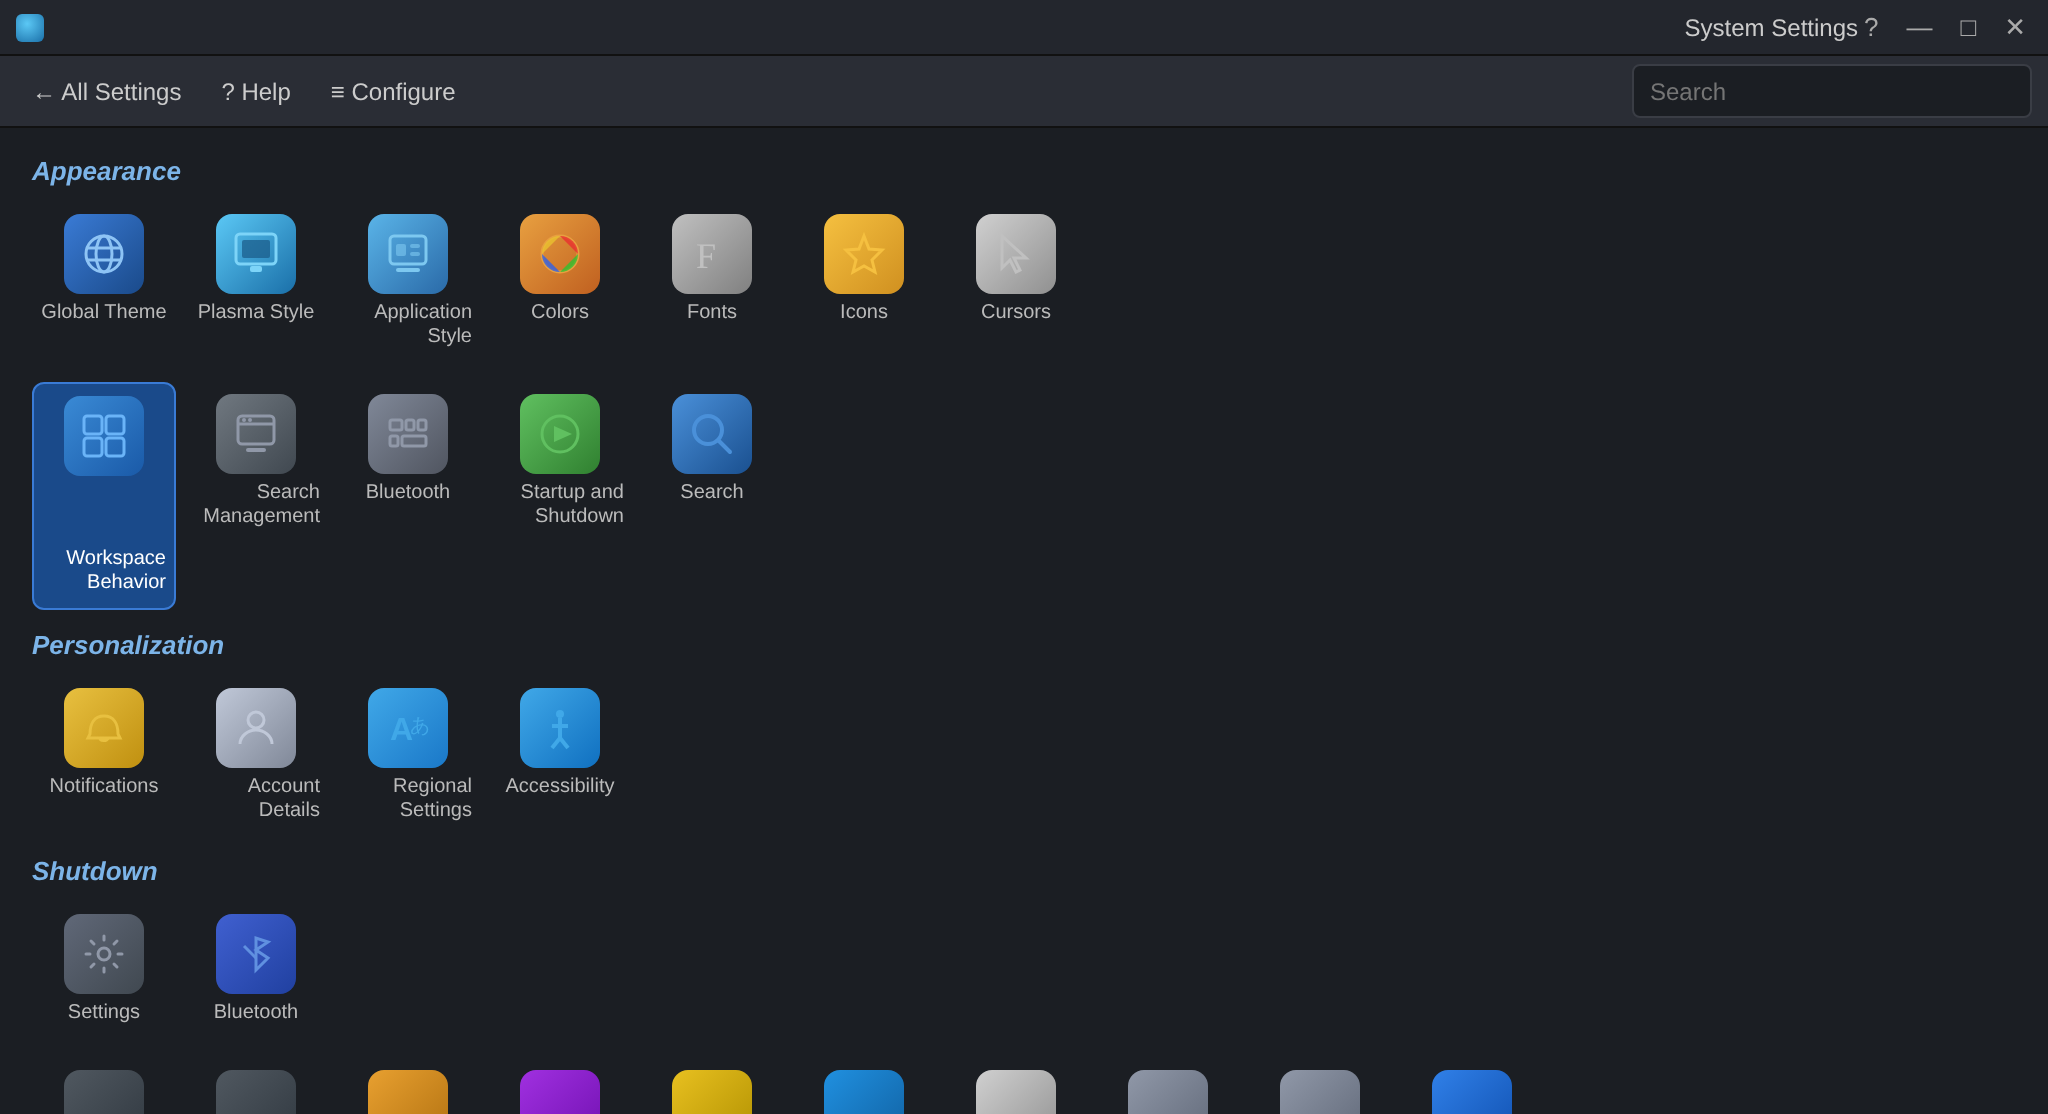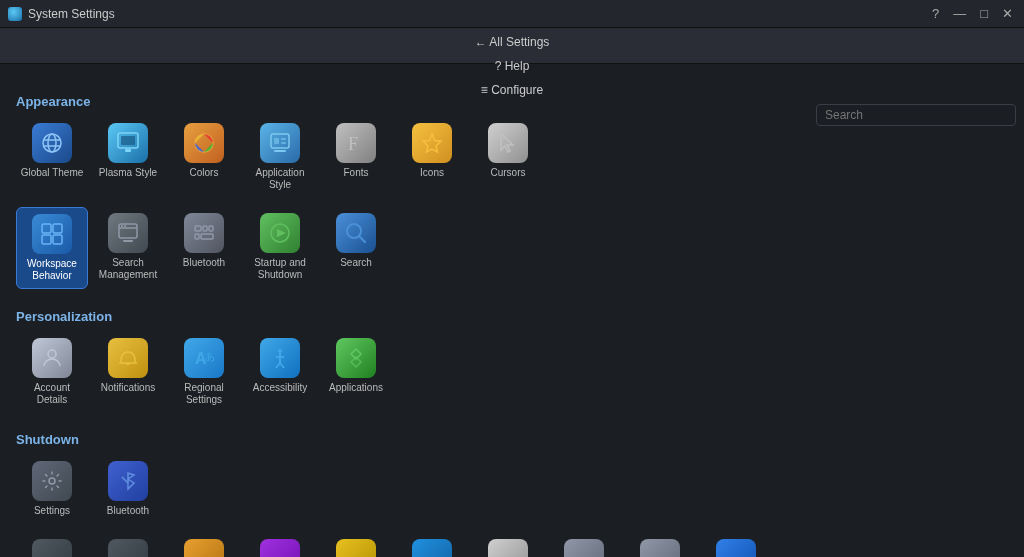--- a/index.html
+++ b/index.html
@@ -30,44 +30,42 @@
       height: 14px;
       background: radial-gradient(circle at 40% 35%, #5bc8f5, #1a6fa8);
       border-radius: 3px;
     }
     .titlebar-appname {
       font-size: 11px;
       color: #999;
     }
     .titlebar-center {
       flex: 1;
-      text-align: left;
+      text-align: right;
       font-size: 12px;
       color: #ccc;
     }
     .titlebar-right {
       display: flex;
       align-items: center;
       gap: 8px;
     }
     .titlebar-btn {
       font-size: 13px;
       color: #aaa;
       cursor: pointer;
       padding: 0 3px;
     }
     .toolbar {
       background: #2a2d35;
       display: flex;
-      align-items: center;
       padding: 4px 8px;
       height: 36px;
       border-bottom: 1px solid #111;
       gap: 4px;
-      flex-direction: column;
     }
     .toolbar-btn {
       display: flex;
       align-items: center;
       gap: 4px;
       padding: 3px 8px;
       border-radius: 4px;
       cursor: pointer;
       font-size: 12px;
       color: #ccc;
@@ -88,21 +86,22 @@
     .main-content {
       padding: 10px 16px;
       height: calc(557px - 28px - 36px);
       overflow-y: auto;
     }
     .section-title {
       font-size: 13px;
       font-weight: bold;
       color: #7cb4e8;
       margin-bottom: 8px;
-      margin-top: 20px;
+      margin-top: 4px;
+      font-style: italic;
     }
     .icon-grid {
       display: flex;
       flex-wrap: wrap;
       gap: 4px;
       margin-bottom: 10px;
     }
     .icon-item {
       display: flex;
       flex-direction: column;
@@ -125,23 +124,25 @@
       justify-content: center;
       margin-bottom: 4px;
       border-radius: 8px;
       font-size: 22px;
     }
     .icon-label {
       font-size: 10px;
       color: #bbb;
       line-height: 1.2;
       word-break: break-word;
+      text-align: right;
     }
     .icon-item.active .icon-label {
       color: #fff;
+      margin-top: 32px;
     }
     
     .ic-global { background: linear-gradient(135deg, #3a7bd5, #1a4a8a); }
     .ic-plasma { background: linear-gradient(135deg, #5bc8f5, #1a6fa8); }
     .ic-appstyle { background: linear-gradient(135deg, #5ab4e8, #2a6aa8); }
     .ic-colors { background: linear-gradient(135deg, #e8a040, #c06020); }
     .ic-fonts { background: linear-gradient(135deg, #c0c0c0, #808080); }
     .ic-icons { background: linear-gradient(135deg, #f5c040, #d09020); }
     .ic-cursors { background: linear-gradient(135deg, #d0d0d0, #909090); }
     .ic-workspace { background: linear-gradient(135deg, #3a8ad5, #1a5aa8); }
@@ -215,42 +216,42 @@
           <div class="icon-box ic-plasma">
             <svg width="24" height="24" viewBox="0 0 24 24" fill="none">
               <rect x="2" y="2" width="20" height="15" rx="2" stroke="#7dd4f8" stroke-width="1.5"></rect>
               <rect x="5" y="5" width="14" height="9" rx="1" fill="#1a5a88" opacity="0.7"></rect>
               <rect x="9" y="18" width="6" height="3" rx="1" fill="#7dd4f8"></rect>
             </svg>
           </div>
           <div class="icon-label">Plasma Style</div>
         </div>
         <div class="icon-item">
+          <div class="icon-box ic-appstyle">
+            <svg width="24" height="24" viewBox="0 0 24 24" fill="none">
+              <rect x="3" y="3" width="18" height="14" rx="2" stroke="#7dc8f0" stroke-width="1.5"></rect>
+              <rect x="6" y="19" width="12" height="2" rx="1" fill="#7dc8f0"></rect>
+              <rect x="6" y="7" width="5" height="6" rx="1" fill="#7dc8f0" opacity="0.6"></rect>
+              <rect x="13" y="7" width="5" height="2" rx="1" fill="#7dc8f0" opacity="0.6"></rect>
+              <rect x="13" y="11" width="5" height="2" rx="1" fill="#7dc8f0" opacity="0.6"></rect>
+            </svg>
+          </div>
+          <div class="icon-label">Application Style</div>
+        </div>
+        <div class="icon-item">
           <div class="icon-box ic-colors">
             <svg width="24" height="24" viewBox="0 0 24 24" fill="none">
               <circle cx="12" cy="12" r="9" stroke="#e8a040" stroke-width="1.5"></circle>
               <path d="M12 3 A9 9 0 0 1 21 12" fill="#e83030" opacity="0.8"></path>
               <path d="M21 12 A9 9 0 0 1 12 21" fill="#30c030" opacity="0.8"></path>
               <path d="M12 21 A9 9 0 0 1 3 12" fill="#3060e8" opacity="0.8"></path>
               <path d="M3 12 A9 9 0 0 1 12 3" fill="#e8c030" opacity="0.8"></path>
             </svg>
           </div>
           <div class="icon-label">Colors</div>
-        </div>
-        <div class="icon-item">
-          <div class="icon-box ic-appstyle">
-            <svg width="24" height="24" viewBox="0 0 24 24" fill="none">
-              <rect x="3" y="3" width="18" height="14" rx="2" stroke="#7dc8f0" stroke-width="1.5"></rect>
-              <rect x="6" y="19" width="12" height="2" rx="1" fill="#7dc8f0"></rect>
-              <rect x="6" y="7" width="5" height="6" rx="1" fill="#7dc8f0" opacity="0.6"></rect>
-              <rect x="13" y="7" width="5" height="2" rx="1" fill="#7dc8f0" opacity="0.6"></rect>
-              <rect x="13" y="11" width="5" height="2" rx="1" fill="#7dc8f0" opacity="0.6"></rect>
-            </svg>
-          </div>
-          <div class="icon-label">Application Style</div>
         </div>
         <div class="icon-item">
           <div class="icon-box ic-fonts">
             <svg width="24" height="24" viewBox="0 0 24 24" fill="none">
               <text x="4" y="19" font-size="18" fill="#c0c0c0" font-family="serif">F</text>
             </svg>
           </div>
           <div class="icon-label">Fonts</div>
         </div>
         <div class="icon-item">
@@ -325,36 +326,36 @@
             </svg>
           </div>
           <div class="icon-label">Search</div>
         </div>
       </div>
     </div>
     <div>
       <div class="section-title">Personalization</div>
       <div class="icon-grid">
         <div class="icon-item">
+          <div class="icon-box ic-notif">
+            <svg width="24" height="24" viewBox="0 0 24 24" fill="none">
+              <path d="M5 15 C5 10 7 6 12 6 C17 6 19 10 19 15 L20 17 H4 L5 15Z" stroke="#e8c040" stroke-width="1.5" fill="none"></path>
+              <path d="M10 17 C10 18.7 13.5 18.7 14 17" stroke="#e8c040" stroke-width="1.5" fill="none"></path>
+            </svg>
+          </div>
+          <div class="icon-label">Notifications</div>
+        </div>
+        <div class="icon-item">
           <div class="icon-box ic-account">
             <svg width="24" height="24" viewBox="0 0 24 24" fill="none">
               <circle cx="12" cy="8" r="4" stroke="#c0c8d8" stroke-width="1.5"></circle>
               <path d="M4 20 C4 16 8 13 12 13 C16 13 20 16 20 20" stroke="#c0c8d8" stroke-width="1.5" fill="none"></path>
             </svg>
           </div>
           <div class="icon-label">Account Details</div>
-        </div>
-        <div class="icon-item">
-          <div class="icon-box ic-notif">
-            <svg width="24" height="24" viewBox="0 0 24 24" fill="none">
-              <path d="M5 15 C5 10 7 6 12 6 C17 6 19 10 19 15 L20 17 H4 L5 15Z" stroke="#e8c040" stroke-width="1.5" fill="none"></path>
-              <path d="M10 17 C10 18.7 13.5 18.7 14 17" stroke="#e8c040" stroke-width="1.5" fill="none"></path>
-            </svg>
-          </div>
-          <div class="icon-label">Notifications</div>
         </div>
         <div class="icon-item">
           <div class="icon-box ic-regional">
             <svg width="24" height="24" viewBox="0 0 24 24" fill="none">
               <text x="3" y="18" font-size="16" fill="#40a8e8" font-family="sans-serif" font-weight="bold">A</text>
               <text x="13" y="14" font-size="10" fill="#40a8e8" font-family="sans-serif">あ</text>
             </svg>
           </div>
           <div class="icon-label">Regional Settings</div>
         </div>
@@ -363,29 +364,20 @@
             <svg width="24" height="24" viewBox="0 0 24 24" fill="none">
               <circle cx="12" cy="5" r="2" fill="#40a8e8"></circle>
               <line x1="12" y1="7" x2="12" y2="17" stroke="#40a8e8" stroke-width="2"></line>
               <line x1="8" y1="11" x2="16" y2="11" stroke="#40a8e8" stroke-width="2"></line>
               <line x1="12" y1="17" x2="8" y2="22" stroke="#40a8e8" stroke-width="2"></line>
               <line x1="12" y1="17" x2="16" y2="22" stroke="#40a8e8" stroke-width="2"></line>
             </svg>
           </div>
           <div class="icon-label">Accessibility</div>
         </div>
-        <div class="icon-item">
-          <div class="icon-box ic-apps">
-            <svg width="24" height="24" viewBox="0 0 24 24" fill="none">
-              <polygon points="12,3 17,8 12,13 7,8" stroke="#60c860" stroke-width="1.5" fill="none"></polygon>
-              <polygon points="12,11 17,16 12,21 7,16" stroke="#60c860" stroke-width="1.5" fill="none" opacity="0.7"></polygon>
-            </svg>
-          </div>
-          <div class="icon-label">Applications</div>
-        </div>
       </div>
     </div>
     <div>
       <div class="section-title">Shutdown</div>
       <div class="icon-grid">
         <div class="icon-item">
           <div class="icon-box ic-netsettings">
             <svg width="24" height="24" viewBox="0 0 24 24" fill="none">
               <circle cx="12" cy="12" r="3" stroke="#9098a8" stroke-width="1.5"></circle>
               <path d="M12 5 L12 3M19 12 L21 12M12 19 L12 21M5 12 L3 12" stroke="#9098a8" stroke-width="1.5" stroke-linecap="round"></path>

